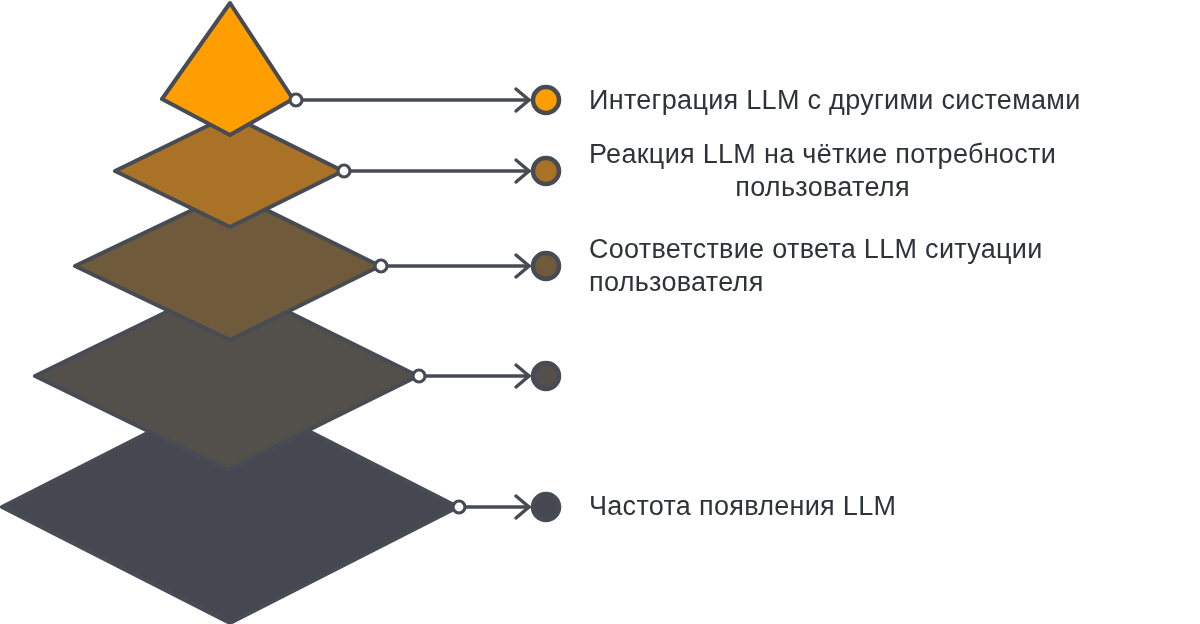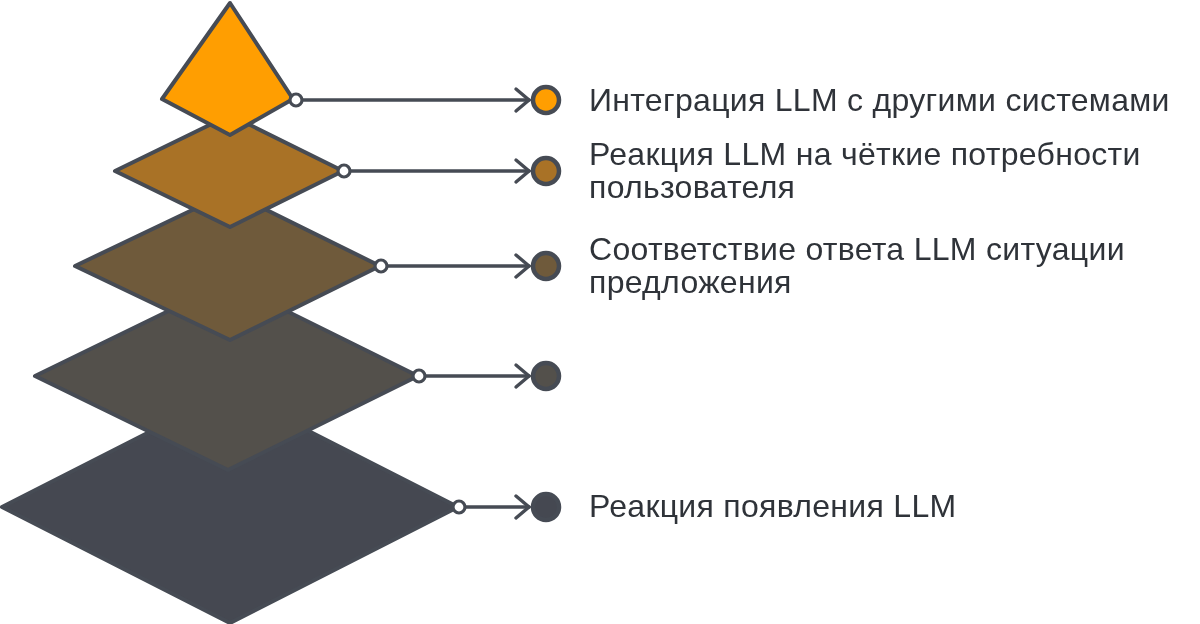--- a/index.html
+++ b/index.html
@@ -44,29 +44,29 @@
     stroke-width: 3.2;
   }
   .end-dot {
     stroke: var(--outline);
     stroke-width: 4.5;
   }
   .label {
     position: absolute;
     left: 589px;
     max-width: 600px;
-    font-size: 32px;
+    font-size: 27px;
     line-height: 33px;
     font-weight: 500;
     letter-spacing: 0.3px;
     color: var(--text);
     white-space: pre-line;
   }
   .label-1 { top: 84px; }
-  .label-2 { top: 138px; }
+  .label-2 { top: 138px; text-align: center; }
   .label-3 { top: 233px; }
   .label-4 { top: 359px; }
   .label-5 { top: 490px; }
 </style>
 </head>
 <body>
 
 <div class="stage">
 
   <svg width="1200" height="624" viewBox="0 0 1200 624">
@@ -110,15 +110,15 @@
       <polyline class="arrow-head" points="516,496 529,507 516,518"></polyline>
       <circle class="start-circle" cx="459" cy="507" r="6"></circle>
       <circle class="end-dot" cx="546" cy="507" r="13" fill="#454851"></circle>
     </g>
   </svg>
 
   <div class="label label-1">Интеграция LLM с другими системами</div>
   <div class="label label-2">Реакция LLM на чёткие потребности
 пользователя</div>
   <div class="label label-3">Соответствие ответа LLM ситуации
-предложения</div>
-  <div class="label label-5">Реакция появления LLM</div>
+пользователя</div>
+  <div class="label label-5">Частота появления LLM</div>
 </div>
 
 </body></html>

